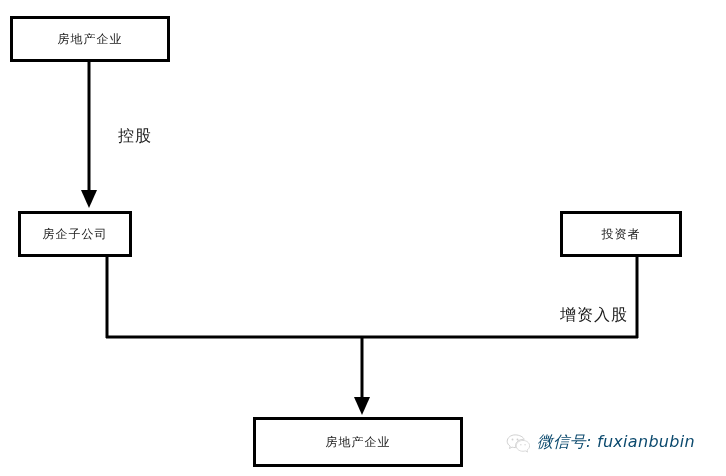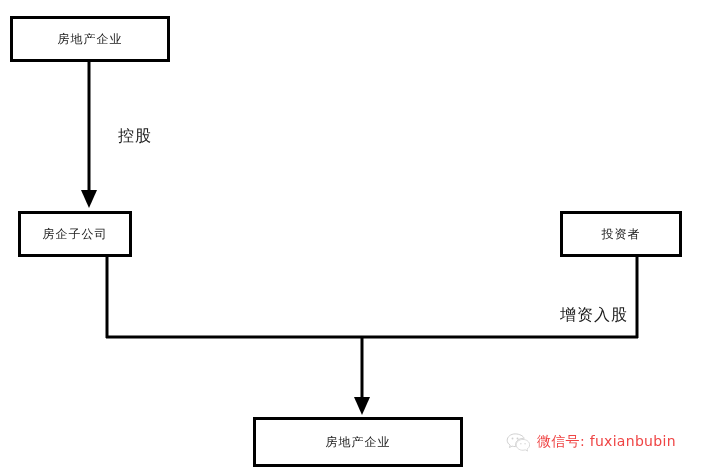--- a/index.html
+++ b/index.html
@@ -55,24 +55,25 @@
     position: absolute;
     left: 506px;
     top: 432px;
     display: flex;
     align-items: center;
     gap: 7px;
     opacity: 1;
   }
   #watermark .wm-text {
     font-family: "DejaVu Sans", "Liberation Sans", sans-serif;
-    font-size: 14px;
-    color: #ef4444;
+    font-size: 16px;
+    color: #0c4a6e;
     white-space: nowrap;
     letter-spacing: 0.3px;
+    font-style: italic;
   }
   #watermark .wm-icon {
     width: 24px;
     height: 20px;
     flex: 0 0 auto;
   }
 </style>
 </head>
 <body>
 

